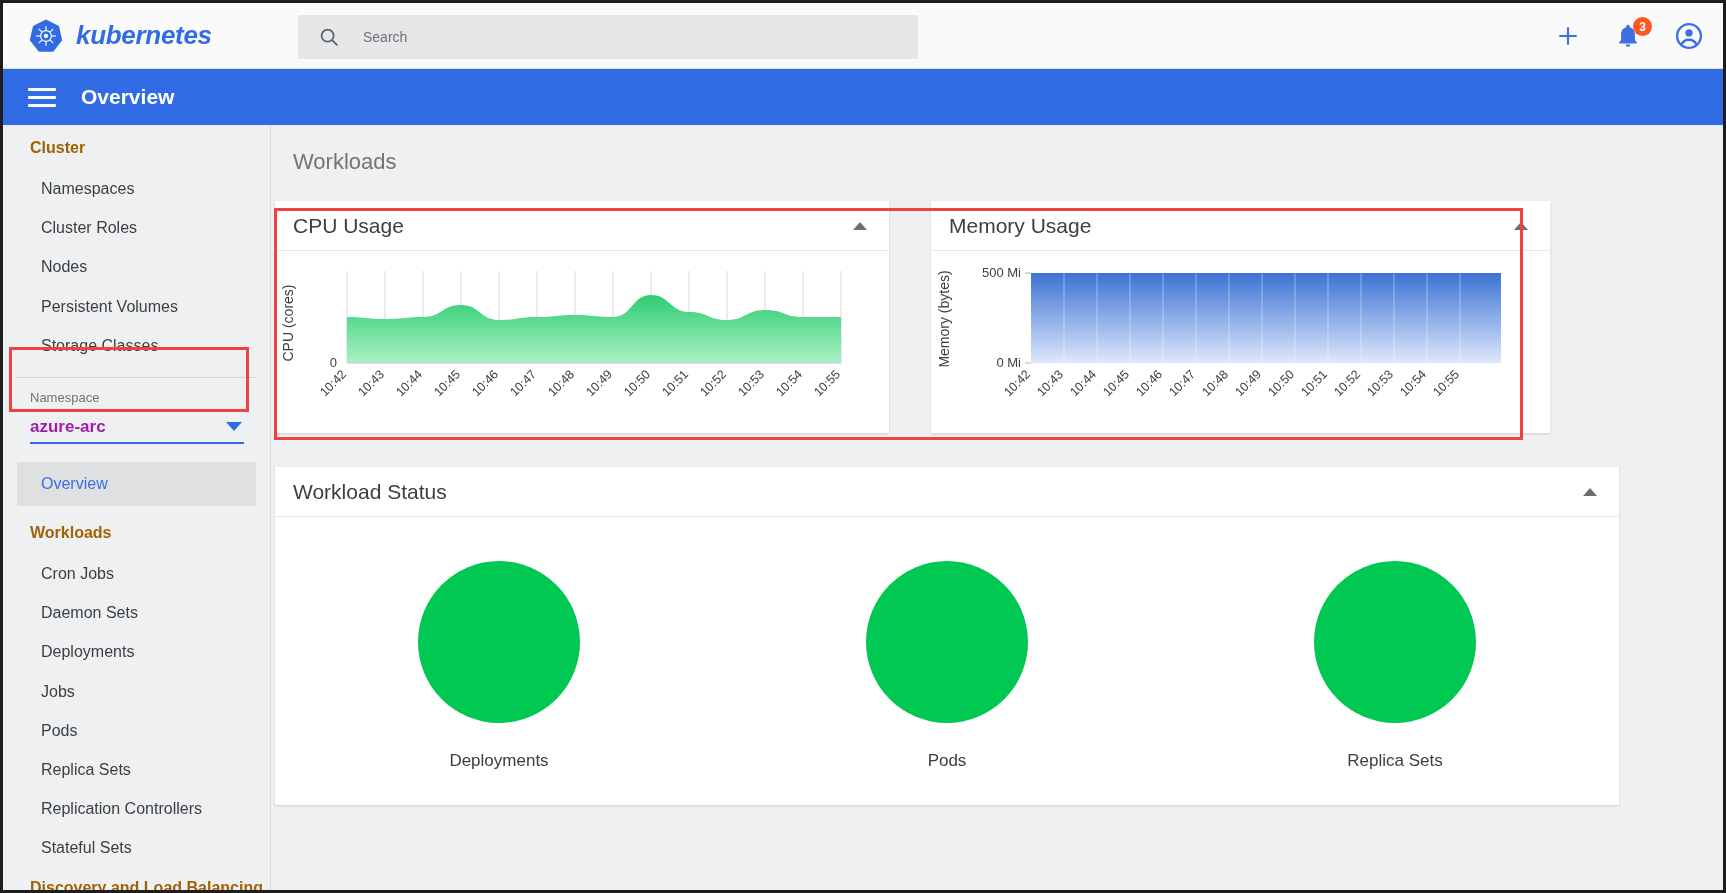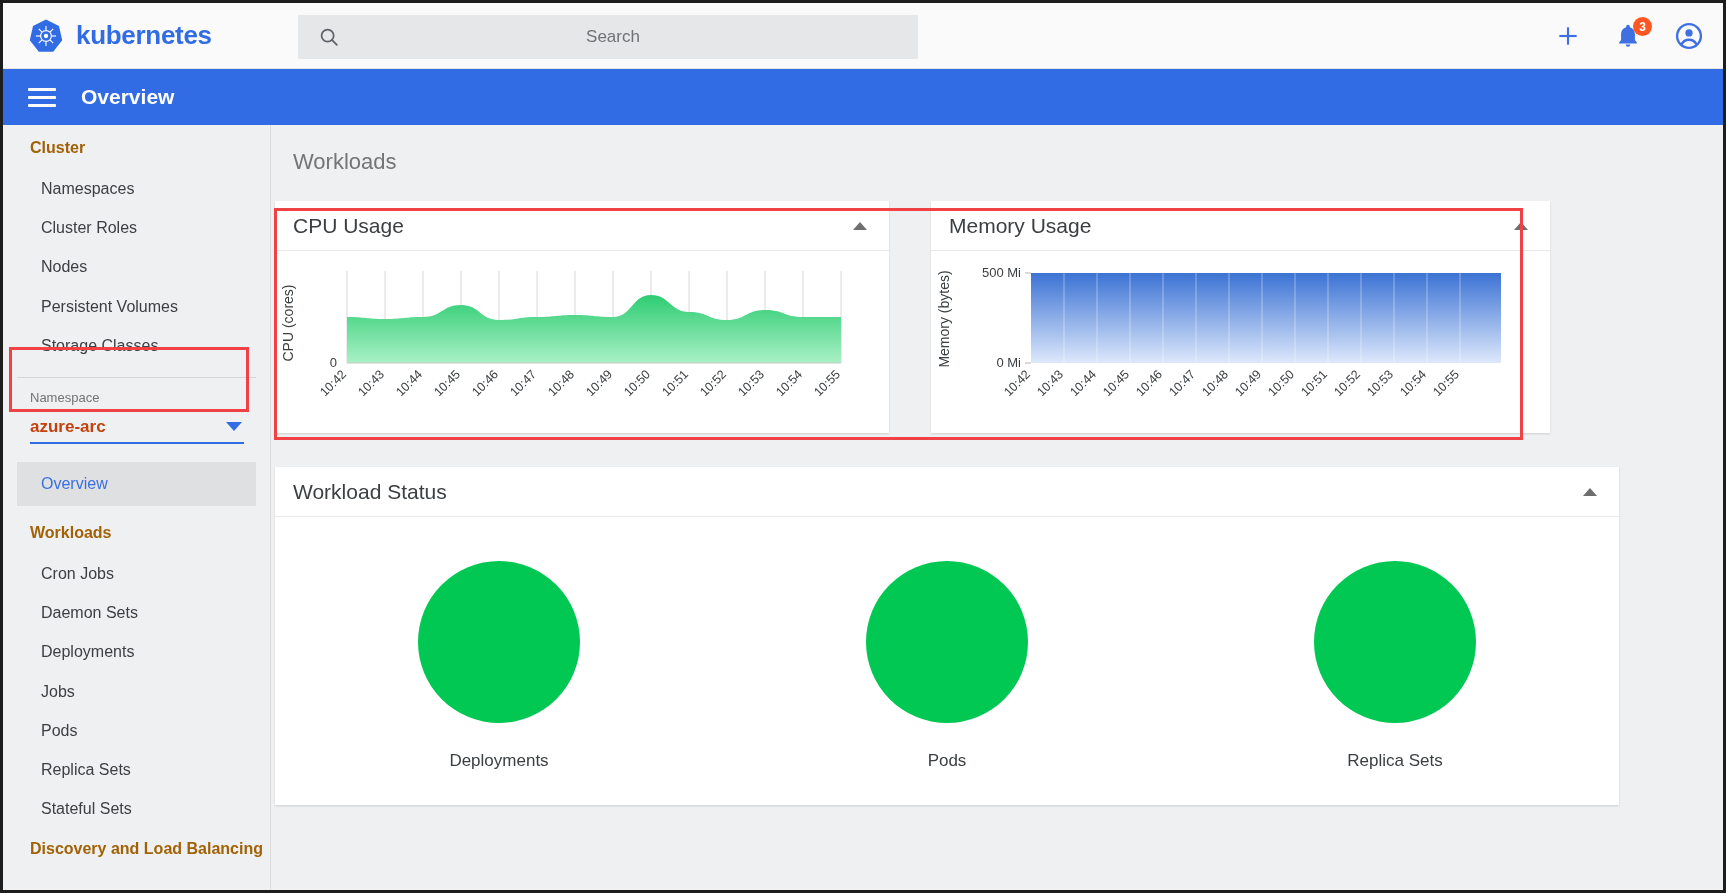--- a/index.html
+++ b/index.html
@@ -19,40 +19,39 @@
   }
 
   
   .topbar {
     position: absolute; left: 0; top: 0;
     width: 100%; height: 66px;
     background: #fafafa;
     border-bottom: 1px solid #e4e4e4;
     display: flex; align-items: center;
   }
-  .brand { display: flex; align-items: center; margin-left: 25px; }
+  .brand { display: flex; align-items: center; margin-left: 25px; font-style: italic; }
   .k8s-logo { width: 36px; height: 36px; flex: none; }
   .brand-name {
     font-size: 26px; font-weight: bold; color: #326ce5;
     margin-left: 12px; letter-spacing: -0.3px;
   }
   .searchbox {
     position: absolute; left: 295px; top: 12px;
     width: 620px; height: 44px;
     background: #e5e7e8;
     display: flex; align-items: center;
     cursor: text;
   }
   .search-icon { margin-left: 20px; width: 22px; height: 22px; flex: none; }
   .search-input {
     border: none; outline: none; background: transparent;
-    margin-left: 23px; font-size: 17px; color: #3c4043;
+    margin-left: 23px; font-size: 14px; color: #3c4043;
     font-family: "Liberation Sans", sans-serif;
     width: 500px;
-    text-align: center;
   }
   .search-input::placeholder { color: #6f7276; }
   .top-actions {
     position: absolute; right: 20px; top: 0; height: 66px;
     display: flex; align-items: center; gap: 34px;
   }
   .topicon { position: relative; cursor: pointer; line-height: 0; }
   .badge {
     position: absolute; right: -11px; top: -6px;
     min-width: 19px; height: 19px; border-radius: 50%;
@@ -104,21 +103,21 @@
     position: relative;
     margin: 0 14px; padding: 12px 12px 0 13px;
   }
   .ns-label { font-size: 13px; color: #737373; }
   .ns-row {
     display: flex; align-items: center; justify-content: space-between;
     margin-top: 12px; padding-bottom: 5px;
     border-bottom: 2px solid #326ce5;
     cursor: pointer;
   }
-  .ns-value { font-size: 17px; font-weight: bold; color: #c2410c; }
+  .ns-value { font-size: 17px; font-weight: bold; color: #a21caf; }
   .ns-caret {
     width: 0; height: 0;
     border-left: 8px solid transparent;
     border-right: 8px solid transparent;
     border-top: 9px solid #326ce5;
     margin-right: 2px;
   }
   .nav-selected {
     background: #dfe0e2;
     color: #3a6fe0;
@@ -284,20 +283,21 @@
     <div class="nav-selected">Overview</div>
 
     <div class="nav-section-head" style="padding-top:18px">Workloads</div>
 
     <div class="nav-item">Cron Jobs</div>
     <div class="nav-item">Daemon Sets</div>
     <div class="nav-item">Deployments</div>
     <div class="nav-item">Jobs</div>
     <div class="nav-item">Pods</div>
     <div class="nav-item">Replica Sets</div>
+    <div class="nav-item">Replication Controllers</div>
     <div class="nav-item">Stateful Sets</div>
 
     <div class="nav-section-head" style="padding-top:12px">Discovery and Load Balancing</div>
   </div>
 
   <div class="content">
     <div class="content-title">Workloads</div>
 
     <div class="charts-row">
 

